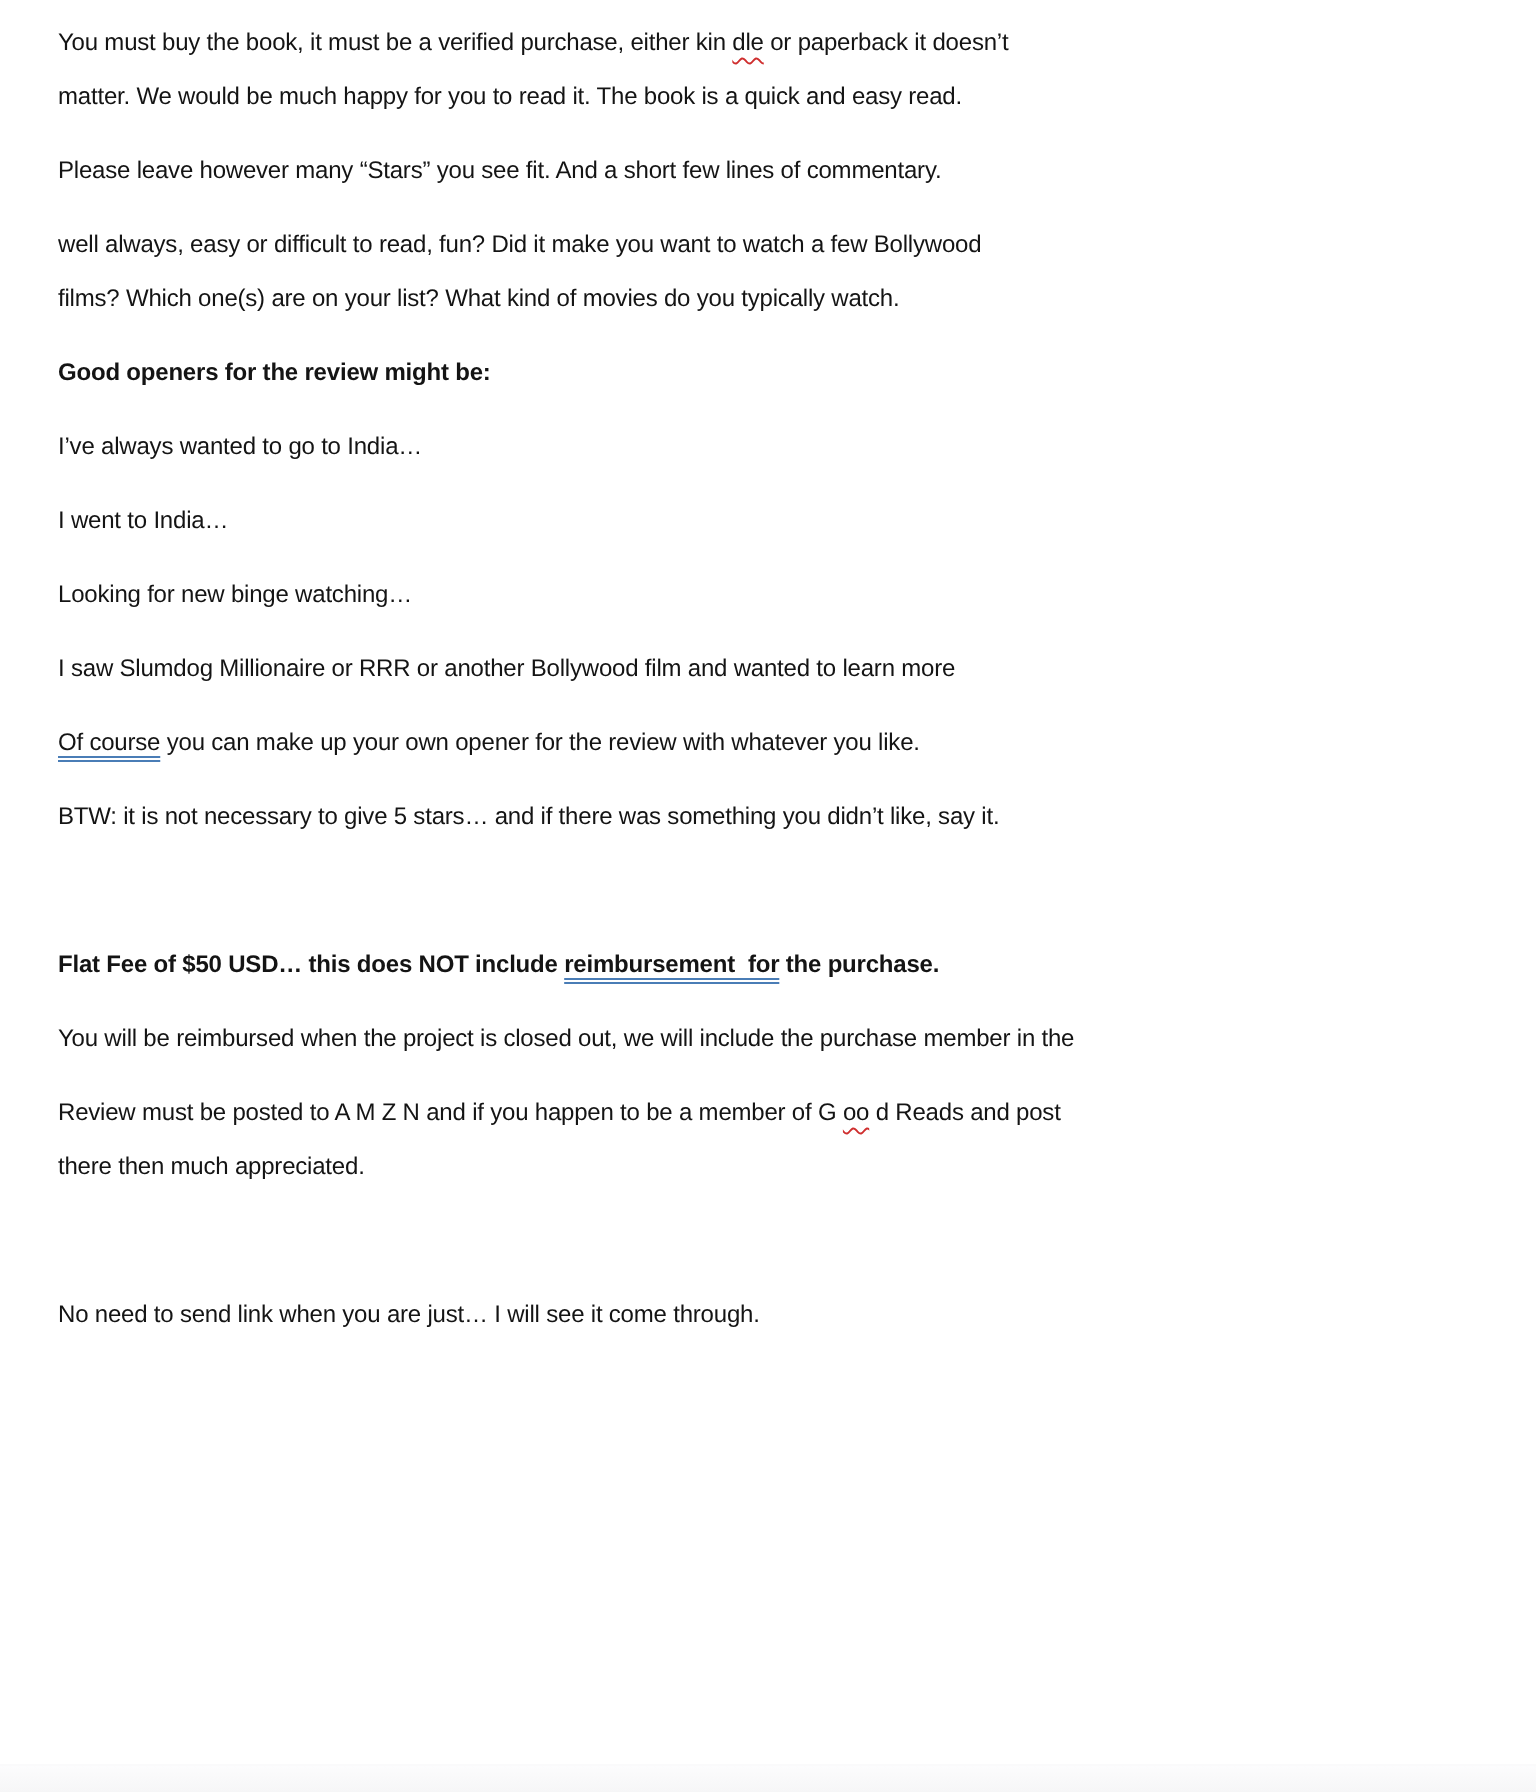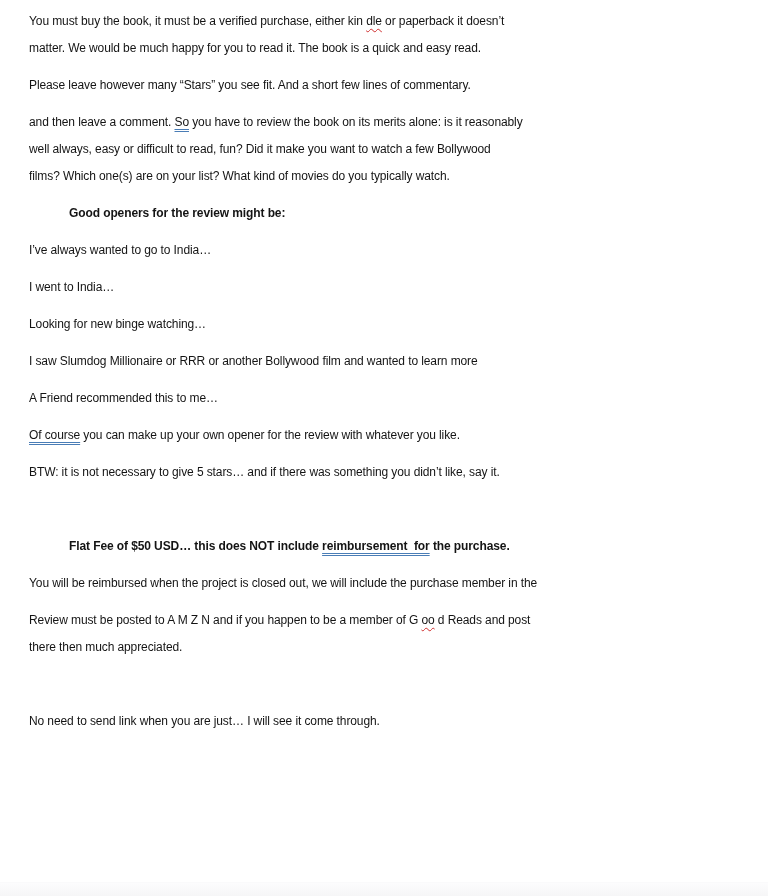--- a/index.html
+++ b/index.html
@@ -16,21 +16,21 @@
   }
   .doc {
     position: absolute; top: 0; left: 0; right: 0;
     padding: 8px 28px 0 29px;
     color: var(--text-color, #141414);
     font-size: 12px;
     line-height: 27px;
     letter-spacing: -0.1px;
   }
   .paragraph { margin: 0 0 10px 0; }
-  .paragraph.bold { font-weight: 700; margin-left: 40px; }
+  .paragraph.bold { font-weight: 700; }
   .line { white-space: pre; }
   .mark-spell {
     text-decoration-line: underline;
     text-decoration-style: wavy;
     text-decoration-color: var(--spell-color, #cf2e2e);
     text-decoration-thickness: 1px;
     text-underline-offset: 3px;
   }
   .mark-grammar {
     text-decoration-line: underline;
@@ -52,41 +52,37 @@
 <div class="page">
   <div class="doc">
       <div class="paragraph">
         <div class="line"><span>You must buy the book, it must be a verified purchase, either kin </span><span class="mark-spell">dle</span><span> or paperback it doesn’t</span></div>
         <div class="line"><span>matter. We would be much happy for you to read it. The book is a quick and easy read.</span></div>
       </div>
       <div class="paragraph">
         <div class="line"><span>Please leave however many “Stars” you see fit. And a short few lines of commentary.</span></div>
       </div>
       <div class="paragraph">
-        <div class="line"><span>and then leave a comment. </span><span class="mark-grammar">So</span><span> you have to review the book on its merits alone: is it reasonably</span></div>
         <div class="line"><span>well always, easy or difficult to read, fun? Did it make you want to watch a few Bollywood</span></div>
         <div class="line"><span>films? Which one(s) are on your list? What kind of movies do you typically watch.</span></div>
       </div>
       <div class="paragraph bold">
         <div class="line"><span>Good openers for the review might be:</span></div>
       </div>
       <div class="paragraph">
         <div class="line"><span>I’ve always wanted to go to India…</span></div>
       </div>
       <div class="paragraph">
         <div class="line"><span>I went to India…</span></div>
       </div>
       <div class="paragraph">
         <div class="line"><span>Looking for new binge watching…</span></div>
       </div>
       <div class="paragraph">
         <div class="line"><span>I saw Slumdog Millionaire or RRR or another Bollywood film and wanted to learn more</span></div>
-      </div>
-      <div class="paragraph">
-        <div class="line"><span>A Friend recommended this to me…</span></div>
       </div>
       <div class="paragraph">
         <div class="line"><span class="mark-grammar">Of course</span><span> you can make up your own opener for the review with whatever you like.</span></div>
       </div>
       <div class="paragraph">
         <div class="line"><span>BTW: it is not necessary to give 5 stars… and if there was something you didn’t like, say it.</span></div>
       </div>
       <div class="paragraph empty">
         <div class="line">&nbsp;</div>
       </div>

